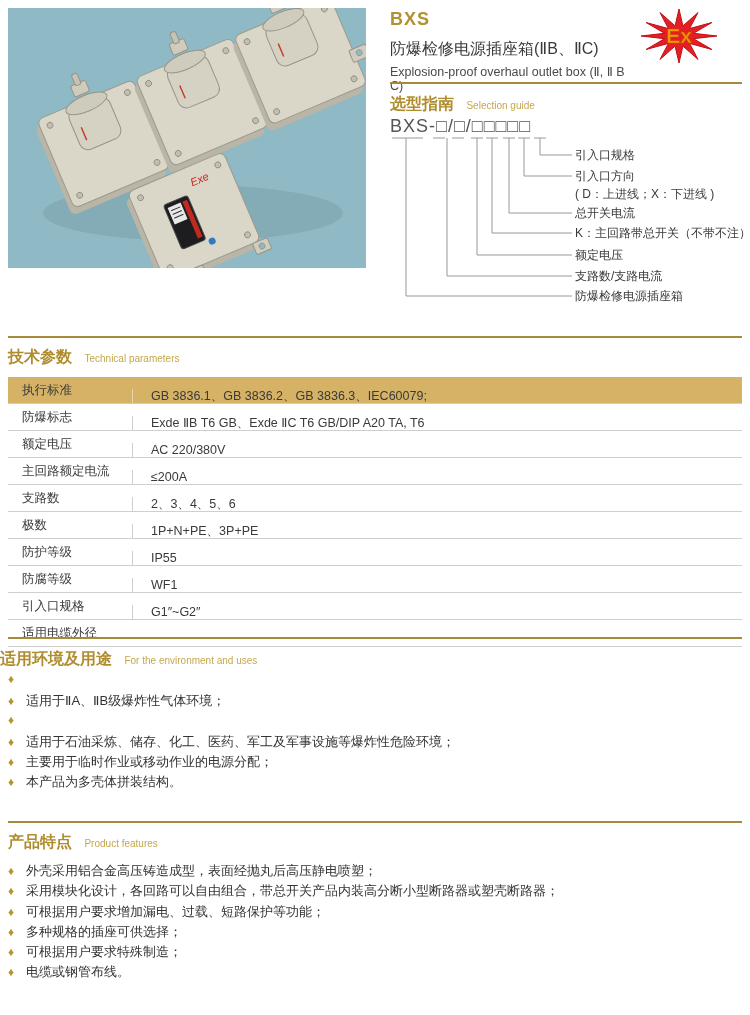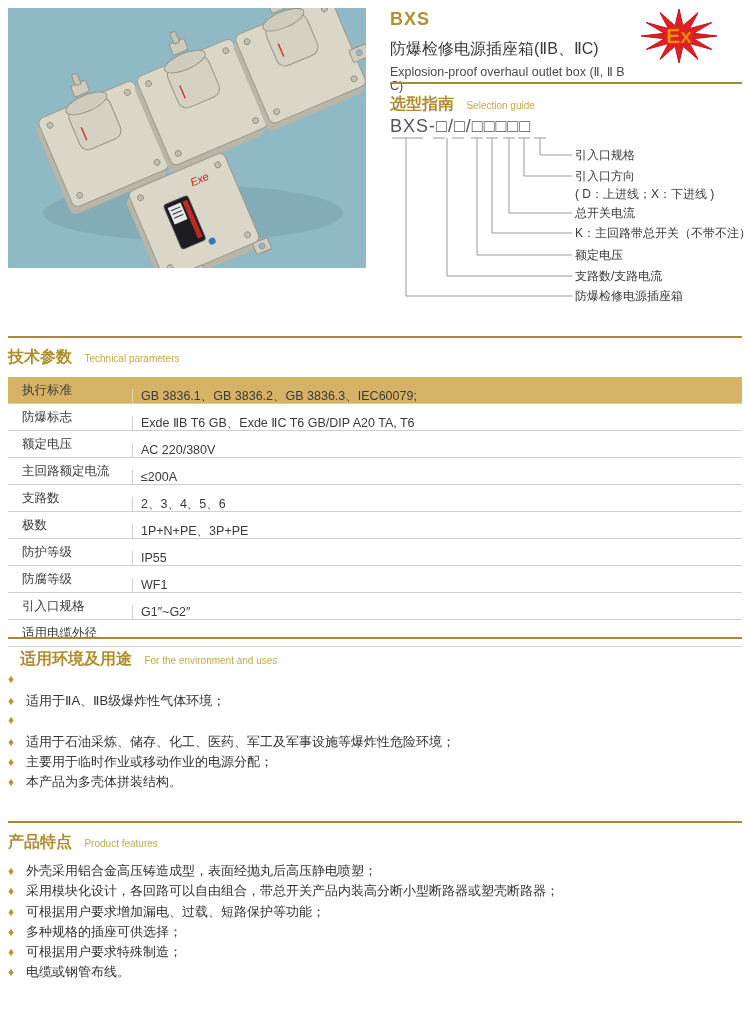--- a/index.html
+++ b/index.html
@@ -20,36 +20,36 @@
   .rule-tech{left:8px;top:336px;width:734px;}
   .rule-uses{left:8px;top:637px;width:734px;}
   .rule-features{left:8px;top:821px;width:734px;}
 
   
   .sec-head{position:absolute;white-space:nowrap;}
   .sec-head .cn{font-size:16px;font-weight:bold;color:#af8c2e;}
   .sec-head .en{font-size:10px;color:#c4a84e;margin-left:8px;}
   .head-sel{left:390px;top:94px;}
   .head-tech{left:8px;top:347px;}
-  .head-uses{left:20px;top:649px;}
+  .head-uses{left:0;top:649px;}
   .head-features{left:8px;top:832px;}
 
   
   .diagram{position:absolute;left:390px;top:116px;width:356px;height:200px;}
   .diagram .code{position:absolute;left:0;top:0;font-size:18px;color:#555;letter-spacing:1px;}
   .diagram svg{position:absolute;left:0;top:0;}
   .callout{position:absolute;left:185px;font-size:12px;color:#3a3a3a;white-space:nowrap;line-height:14px;}
   .co-0{top:32px;} .co-1{top:53px;} .co-2{top:71px;} .co-3{top:90px;}
   .co-4{top:110px;} .co-5{top:132px;} .co-6{top:153px;} .co-7{top:173px;}
 
   
   .tech-table{position:absolute;left:8px;top:377px;width:734px;font-size:12.5px;}
   .trow{display:flex;align-items:stretch;height:27px;border-bottom:1px solid #cfcfcf;box-sizing:border-box;}
   .trow .cl{width:110px;flex:0 0 110px;padding-left:14px;display:flex;align-items:center;}
-  .trow .cv{flex:1;padding-left:8px;border-left:1px solid #cfcfcf;display:flex;align-items:center;margin-top:12px;}
+  .trow .cv{flex:1;padding-left:18px;border-left:1px solid #cfcfcf;display:flex;align-items:center;margin-top:12px;}
   .trow.first{background:#d5b266;border-bottom:1px solid #e3cd96;}
   .trow.first .cv{border-left:1px solid #e8d7a8;}
 
   
   .blist{position:absolute;left:8px;font-size:13px;color:#333;}
   .blist .item{display:flex;align-items:baseline;height:20.3px;}
   .blist .diamond{color:#b5952e;font-size:12px;width:18px;flex:0 0 18px;}
   .list-uses{top:672px;}
   .list-features{top:862px;}
 </style>

